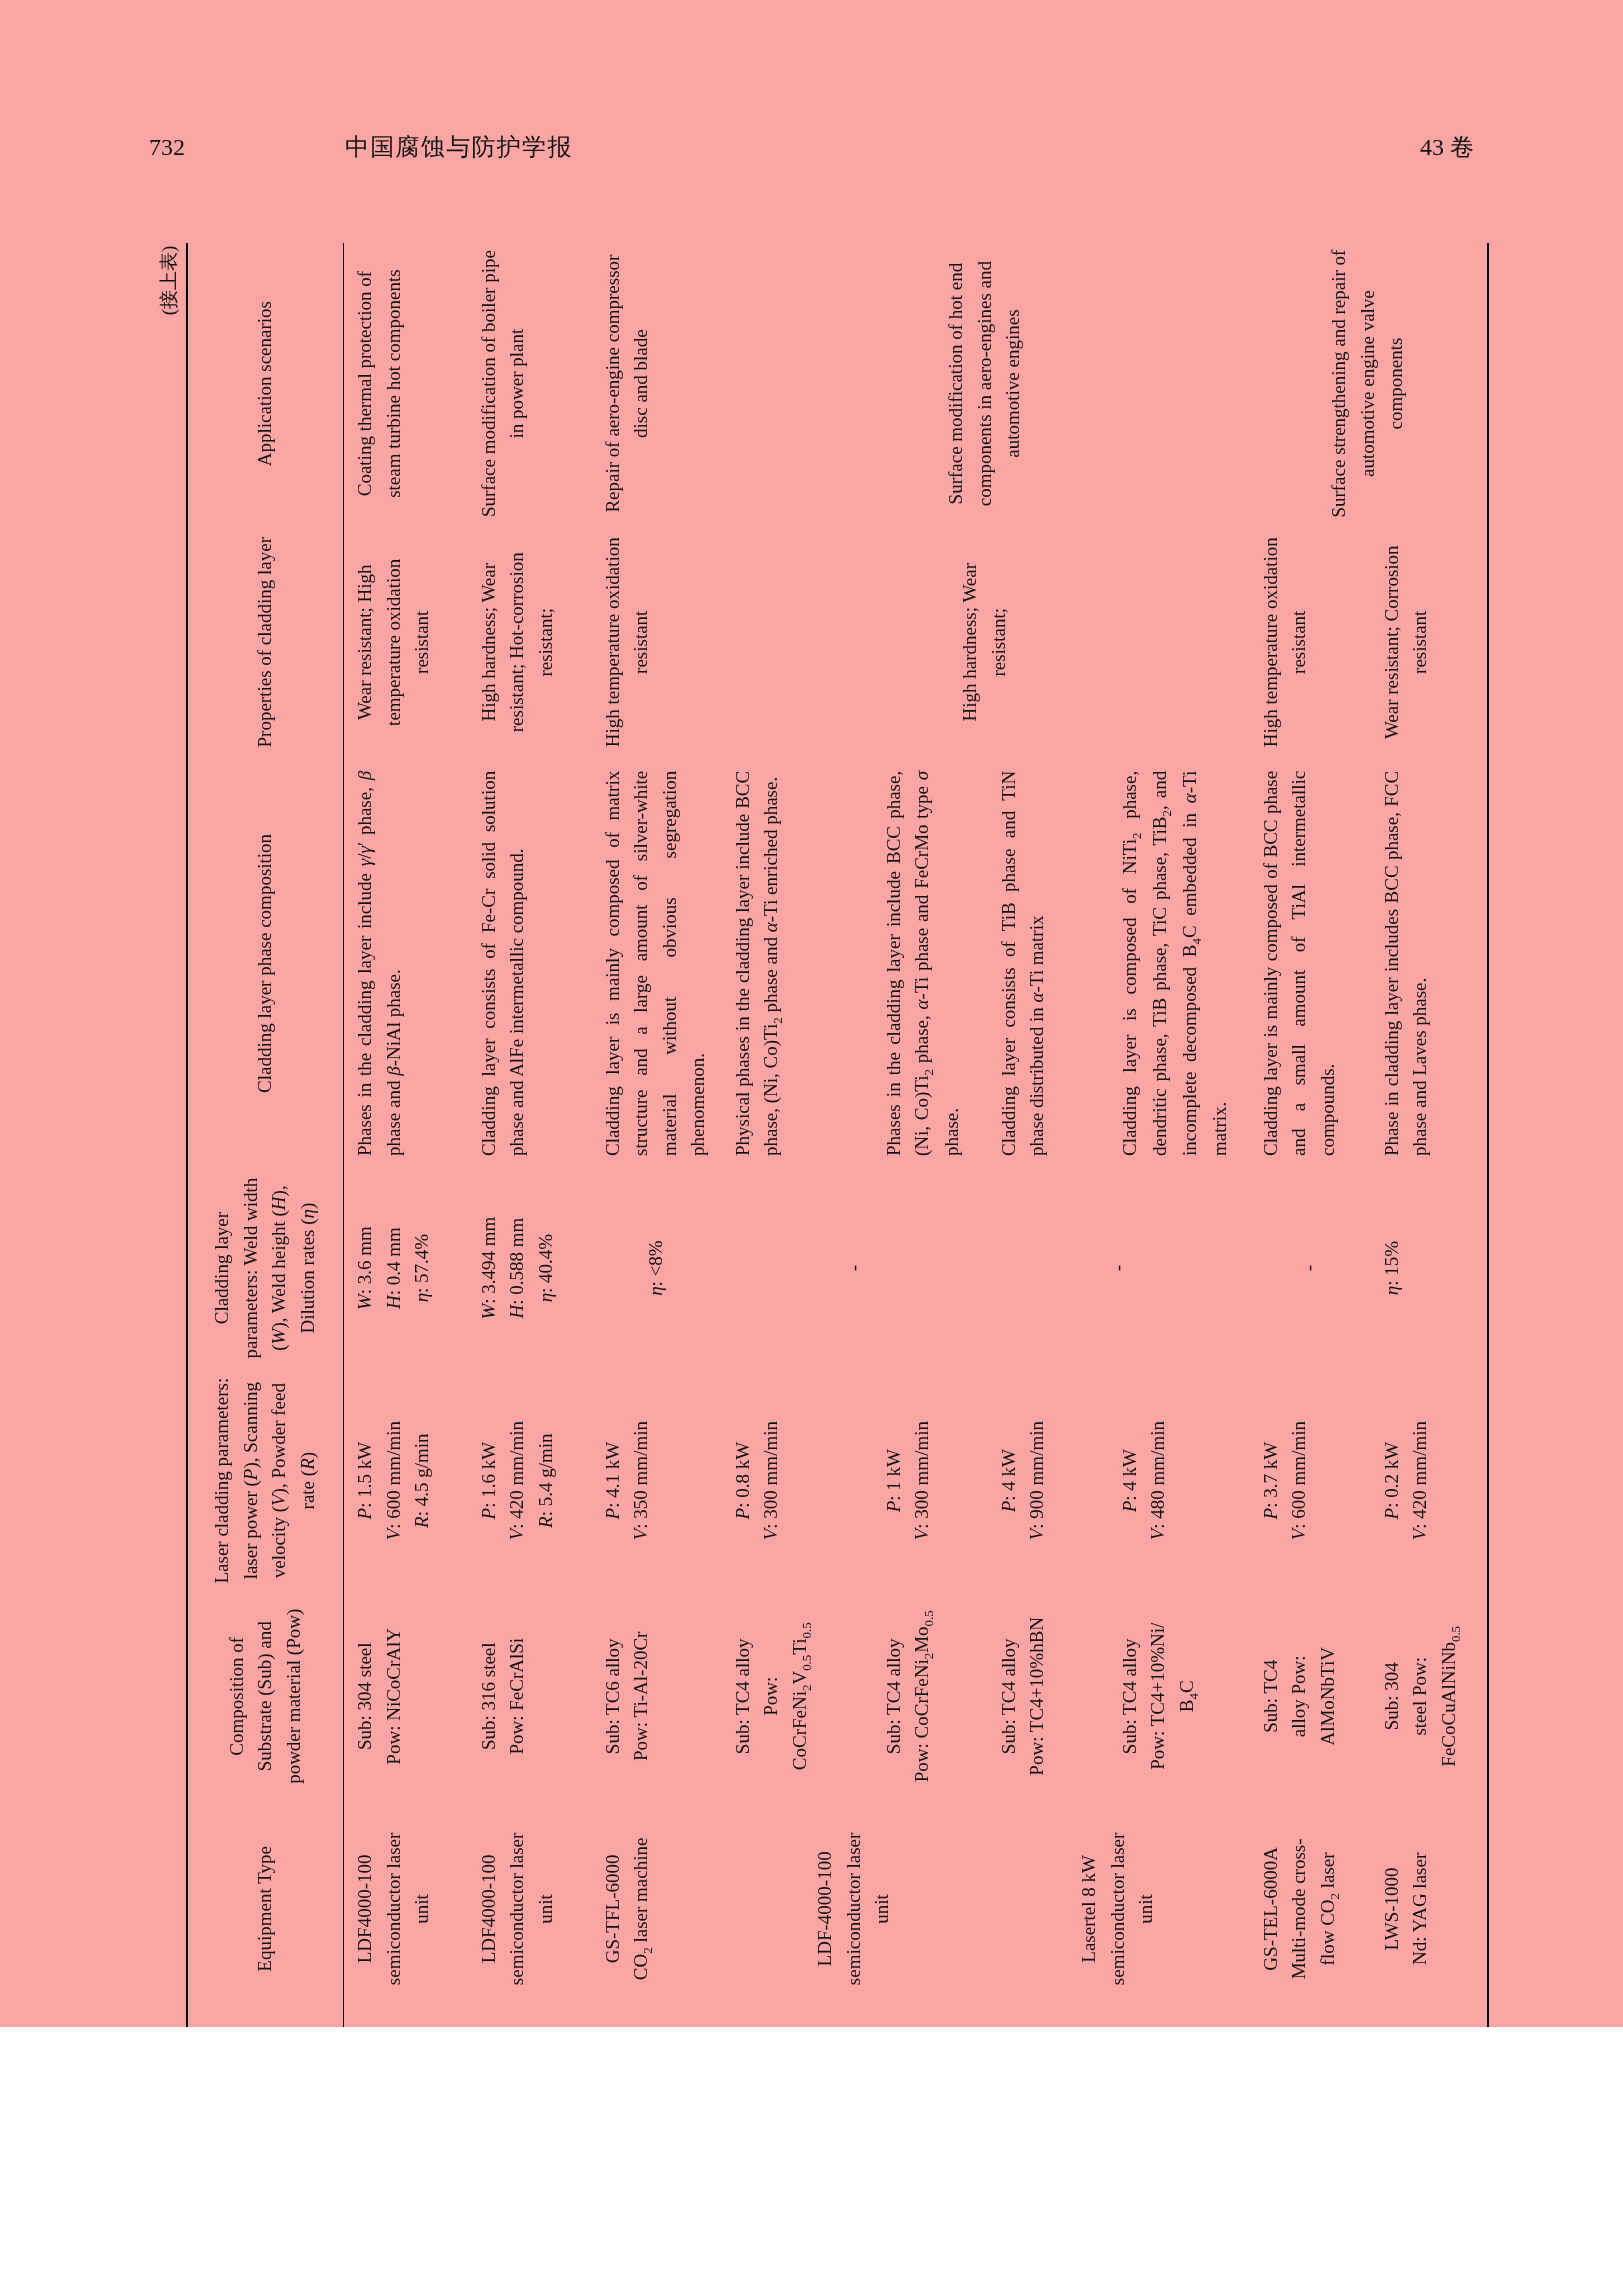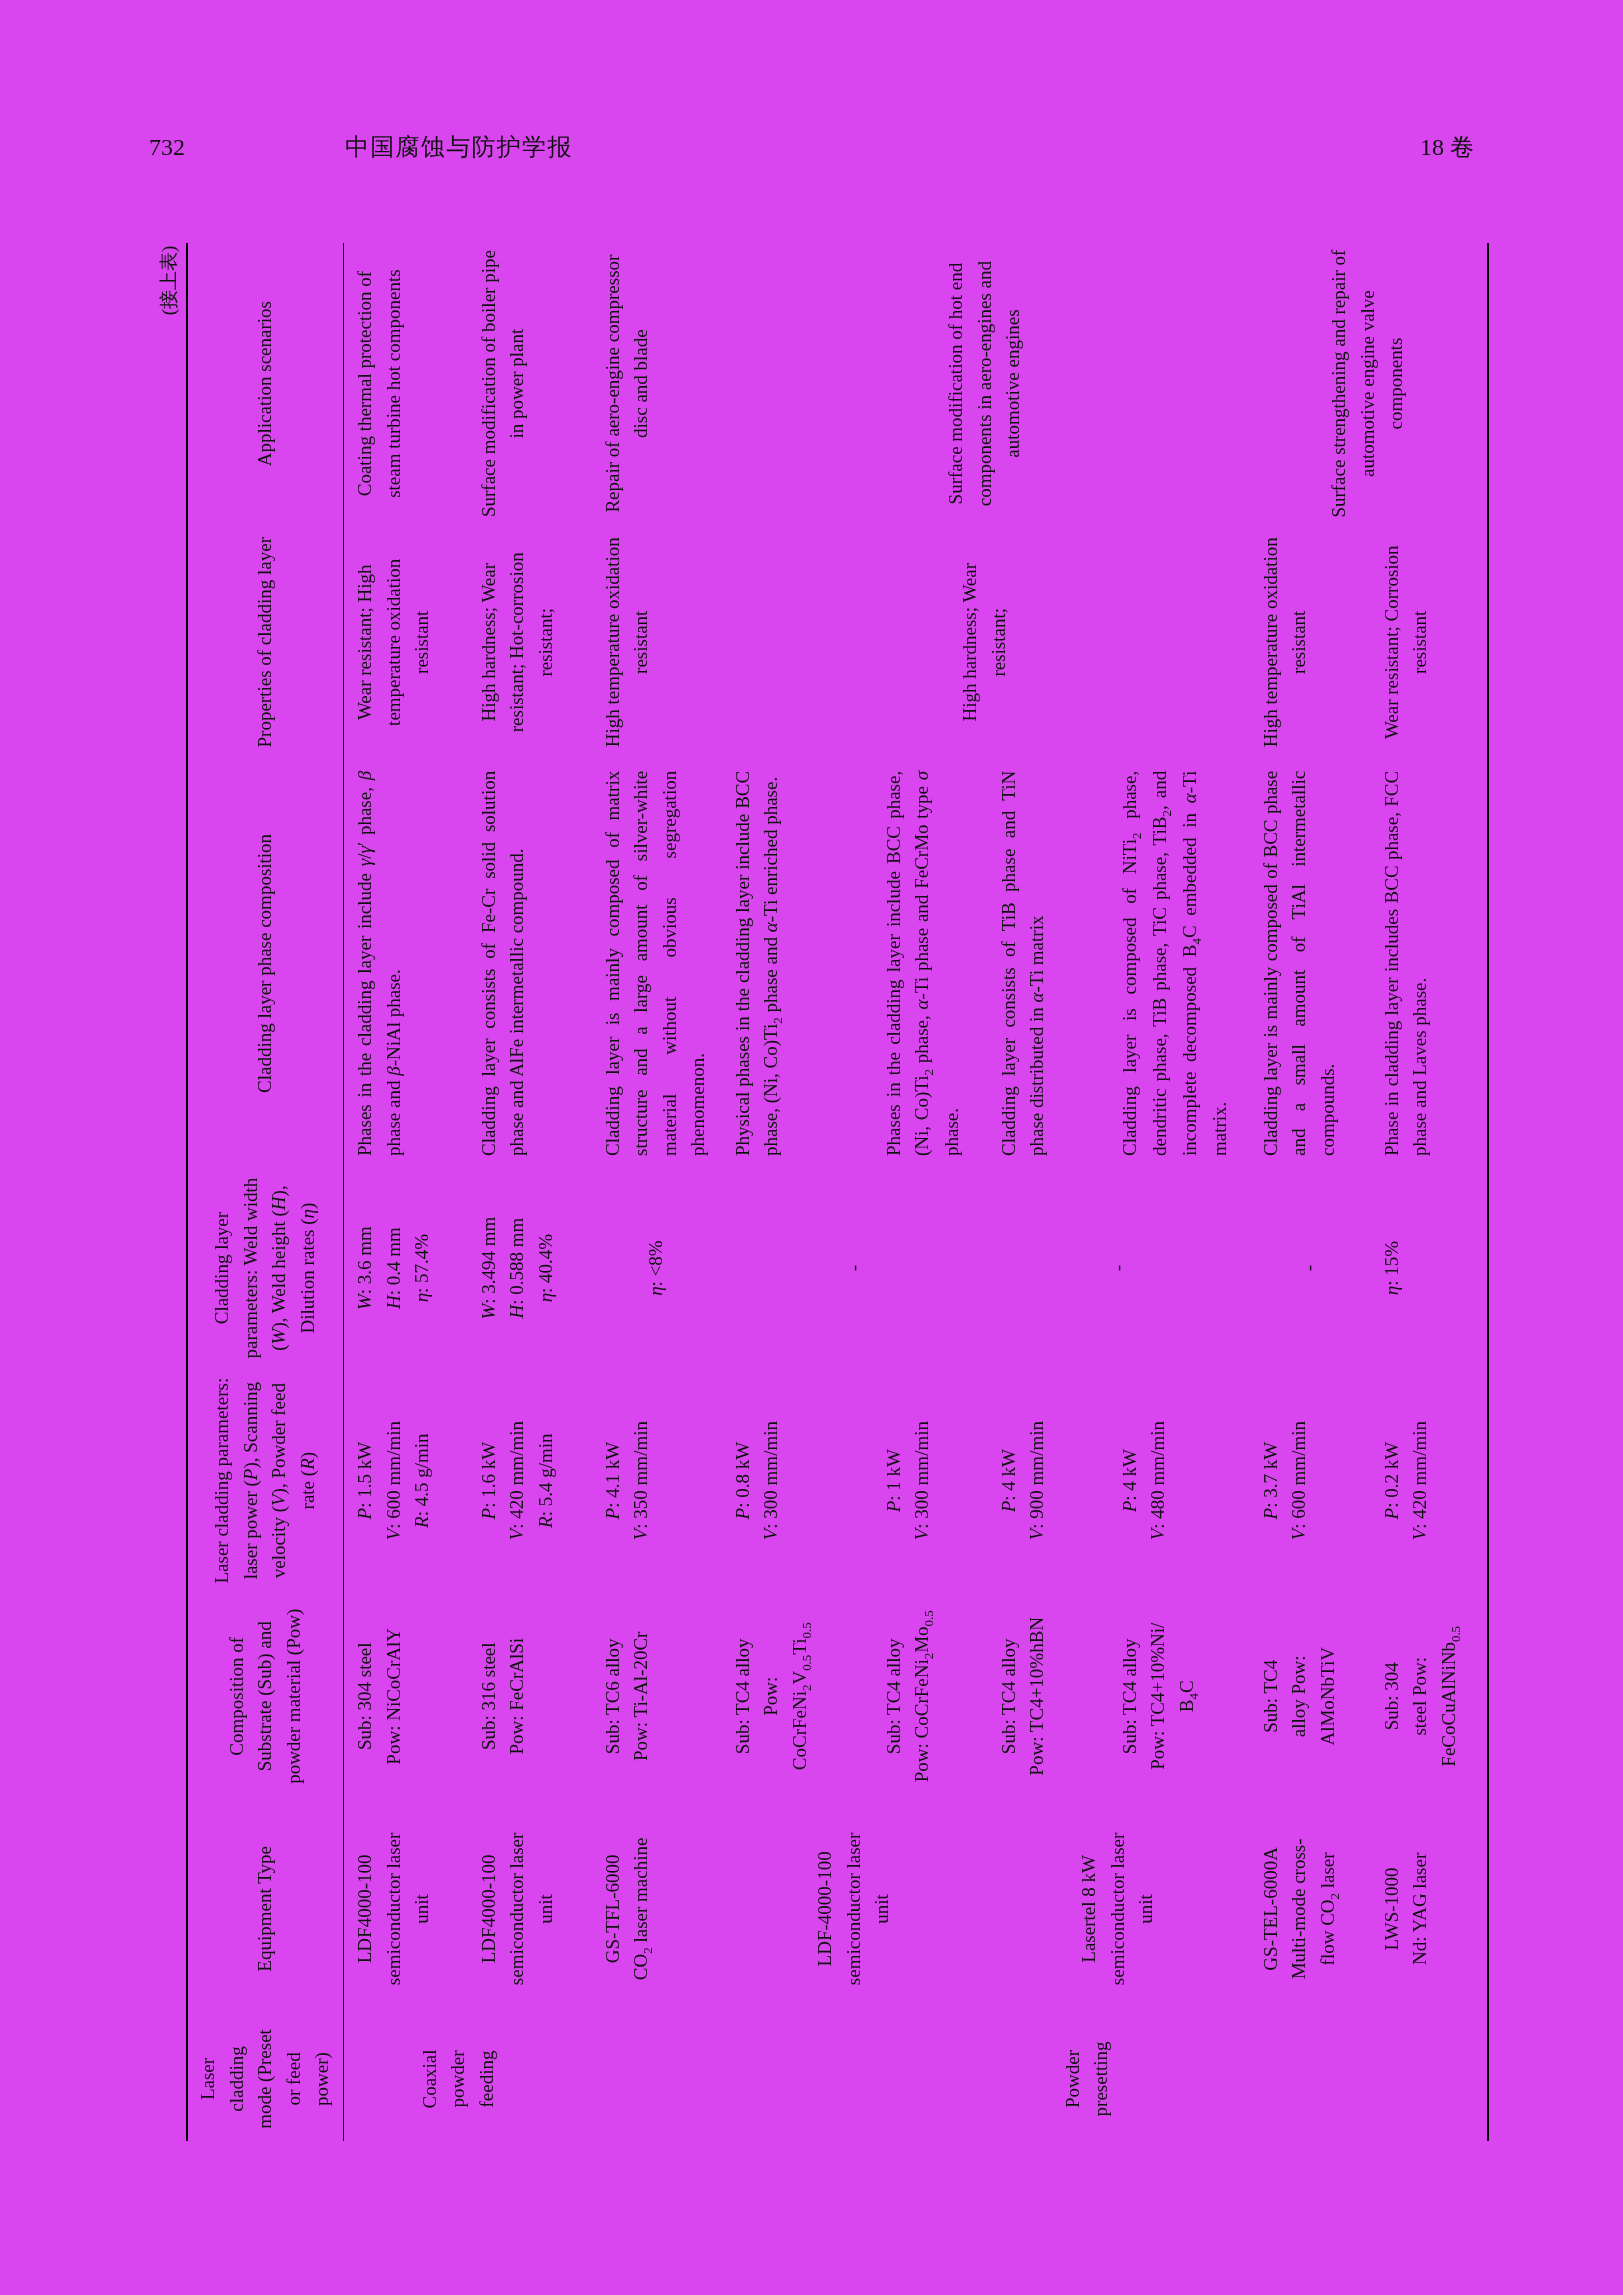--- a/index.html
+++ b/index.html
@@ -2,21 +2,21 @@
 <html style="font-size:10.5px"><head>
 <meta charset="utf-8">
 <style>
   * { margin:0; padding:0; box-sizing:border-box; }
   html, body { background:#ffffff; }
   body {
     width:1623px; height:2295px;
     font-family:"Liberation Serif", serif;
     color:#111111;
   }
-  .page { position:relative; width:1623px; height:2295px; overflow:hidden; background:#d946ef; }
+  .page { position:relative; width:1623px; height:2027px; overflow:hidden; background:#fca5a5; }
 
   
   .pagehead {
     position:absolute; top:131px; left:149px; right:149px;
     display:flex; align-items:baseline; font-size:24px;
   }
   .pagehead .ph-left  { width:196px; text-align:left; }
   .pagehead .ph-mid   { flex:1; text-align:left; letter-spacing:1.3px; }
   .pagehead .ph-right { width:196px; text-align:right; }
 
@@ -61,21 +61,21 @@
   sub { font-size:0.68em; }
 </style>
 </head>
 <body>
 
 <div class="page">
 
   <div class="pagehead">
     <span class="ph-left">732</span>
     <span class="ph-mid">中国腐蚀与防护学报</span>
-    <span class="ph-right">18 卷</span>
+    <span class="ph-right">43 卷</span>
   </div>
 
   <div class="rotated">
     <div class="note">(接上表)</div>
 
     <table class="tbl">
       <colgroup>
         <col class="c-mode">
           <col class="c-eq">
           <col class="c-comp">

